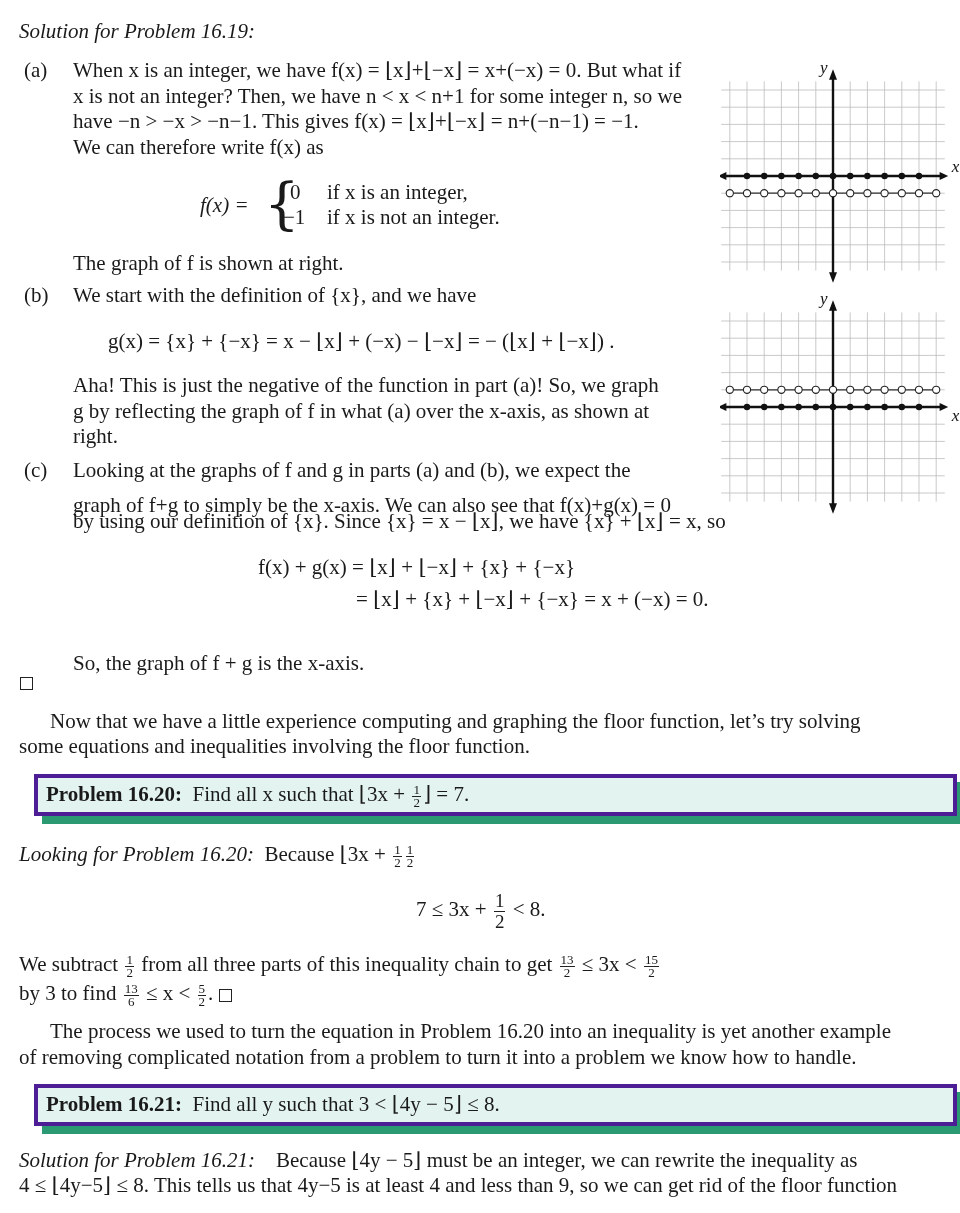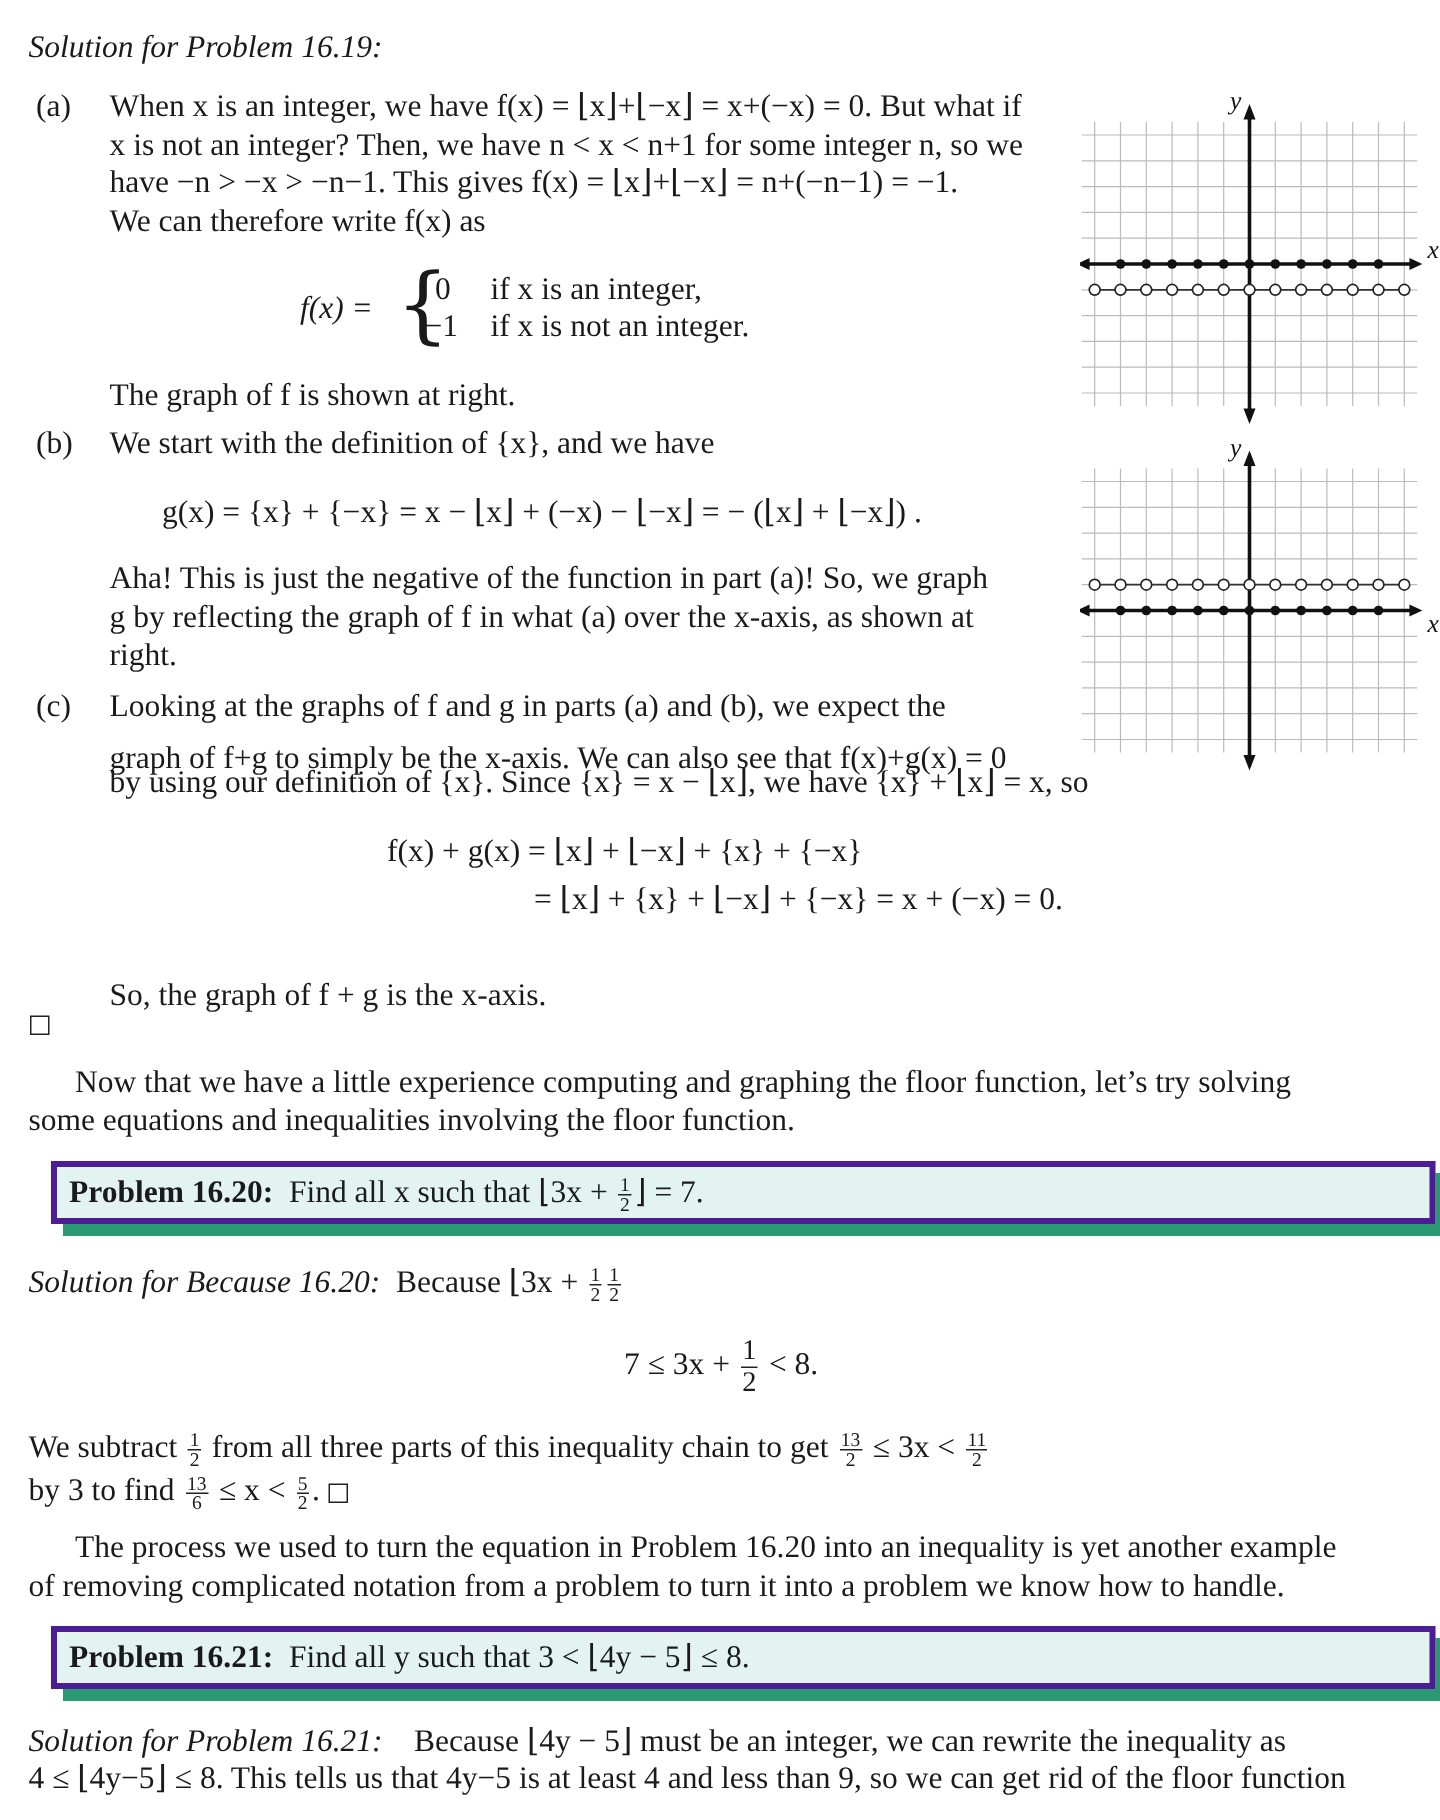--- a/index.html
+++ b/index.html
@@ -179,37 +179,37 @@
 <div class="line m" style="left:19px;top:733px;">some equations and inequalities involving the floor function.</div>
 
 <div class="probbox" style="top:774px;">
   <div class="probtext">
     <b>Problem 16.20:</b>&nbsp;
     <span>Find all x such that ⌊3x + </span><span class="frac"><span class="num">1</span><span>2</span></span><span>⌋ = 7.</span>
   </div>
 </div>
 
 <div class="line m" style="left:19px;top:841px;">
-  <span class="ital">Solution for Because 16.20:</span>&nbsp;
+  <span class="ital">Looking for Problem 16.20:</span>&nbsp;
   <span>Because ⌊3x + </span><span class="frac"><span class="num">1</span><span>2</span></span><span class="frac"><span class="num">1</span><span>2</span></span>
 </div>
 
 <div class="line m" style="left:416px;top:885px;line-height:48px;">
   <span>7 ≤ 3x +</span>
   <span class="frac bigfrac"><span class="num">1</span><span>2</span></span>
   <span>&lt; 8.</span>
 </div>
 
 <div class="line m" style="left:19px;top:951px;">
   <span>We subtract</span>
   <span class="frac"><span class="num">1</span><span>2</span></span>
   <span>from all three parts of this inequality chain to get</span>
   <span class="frac"><span class="num">13</span><span>2</span></span>
   <span>≤ 3x &lt;</span>
-  <span class="frac"><span class="num">11</span><span>2</span></span>
+  <span class="frac"><span class="num">15</span><span>2</span></span>
 </div>
 <div class="line m" style="left:19px;top:980px;">
   <span>by 3 to find</span>
   <span class="frac"><span class="num">13</span><span>6</span></span>
   <span>≤ x &lt;</span>
   <span class="frac"><span class="num">5</span><span>2</span></span>.
   <span class="qed"></span>
 </div>
 
 <div class="line m" style="left:50px;top:1018px;">The process we used to turn the equation in Problem 16.20 into an inequality is yet another example</div>

